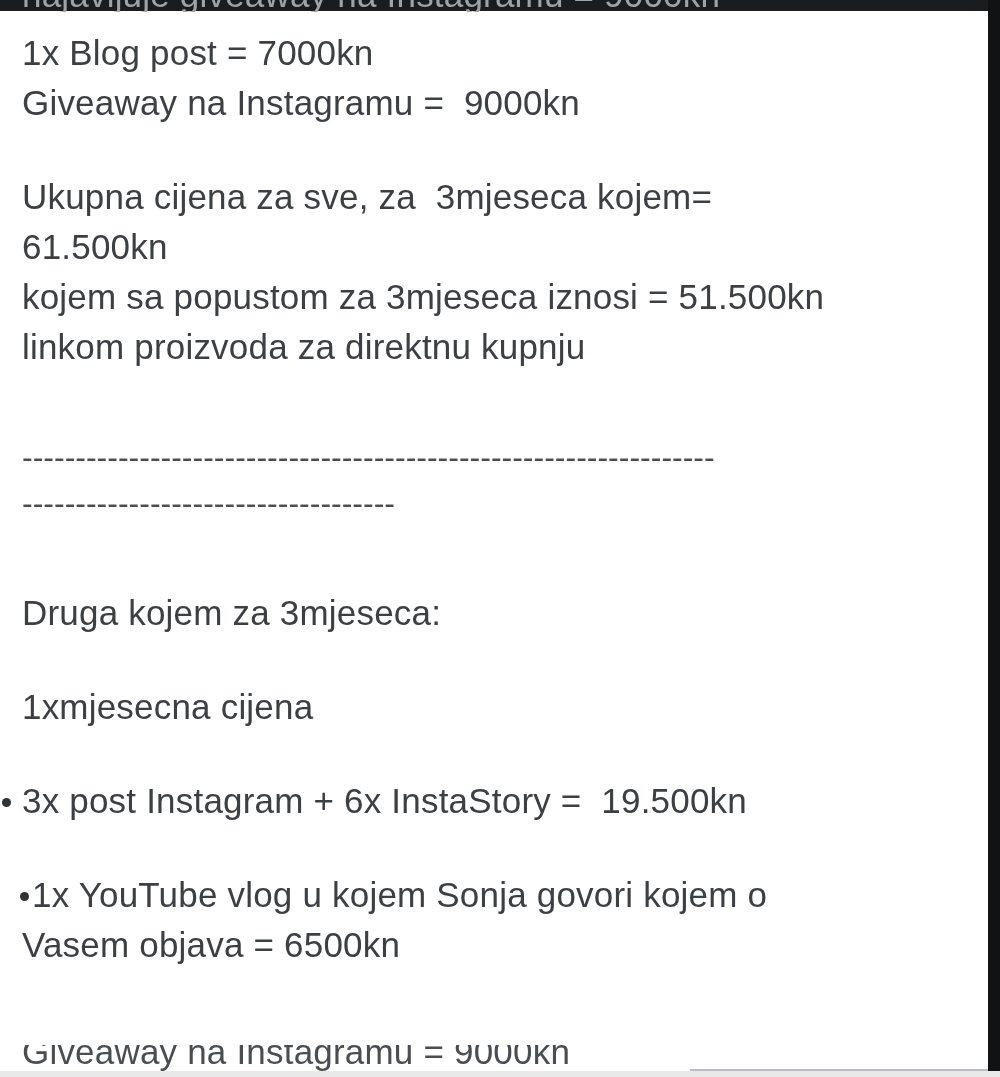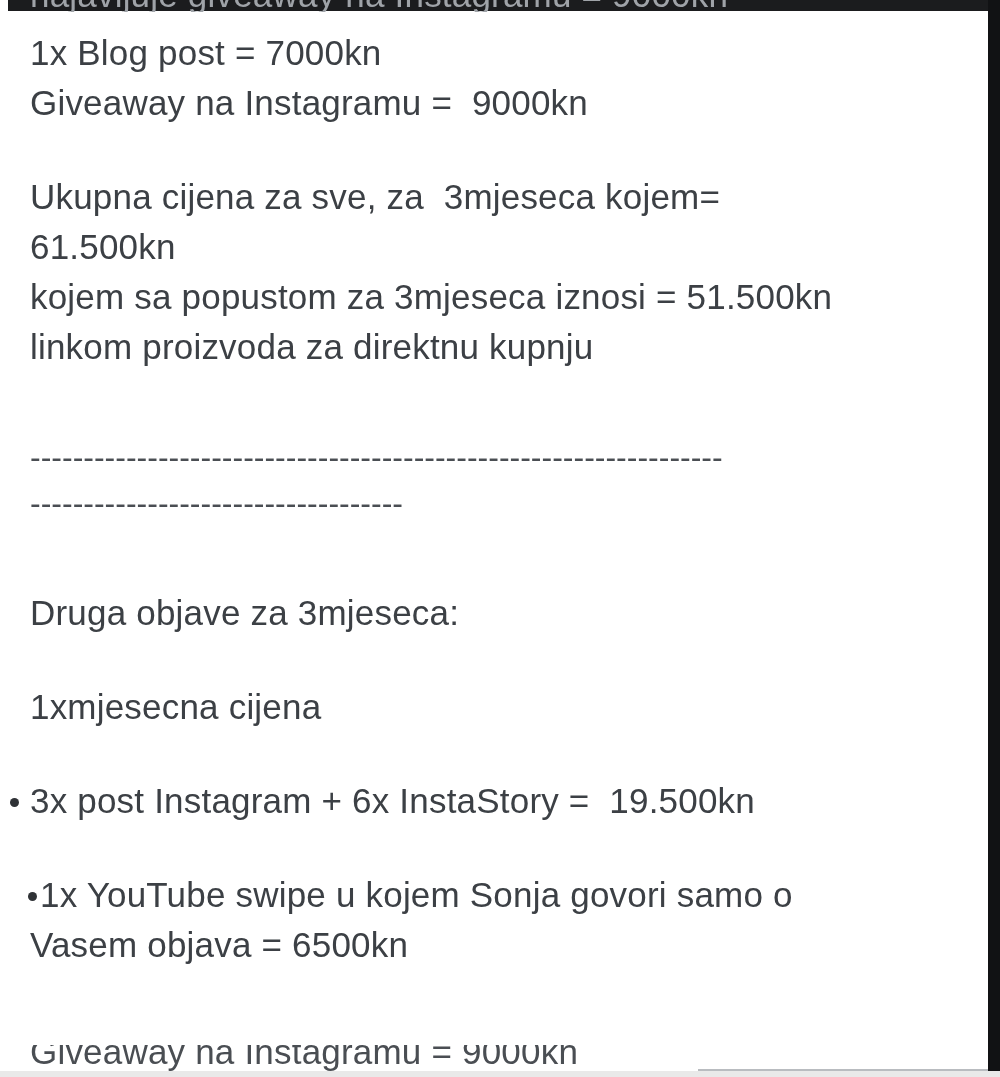--- a/index.html
+++ b/index.html
@@ -38,21 +38,21 @@
     bottom: 0;
     left: 0;
     width: 1000px;
     height: 6px;
     background: #e9e9e9;
   }
 
   .page {
     position: absolute;
     top: 0;
-    left: 8px;
+    left: 0;
     width: 988px;
     height: 1077px;
     background: #ffffff;
     overflow: hidden;
   }
 
   .doc {
     position: absolute;
     left: 22px;
     top: 0;
@@ -154,38 +154,38 @@
     <div class="line">kojem sa popustom za 3mjeseca iznosi = 51.500kn</div>
     <div class="line">linkom proizvoda za direktnu kupnju</div>
 
     <div class="spacer-lg"></div>
 
     <div class="divider">-----------------------------------------------------------------</div>
     <div class="divider">-----------------------------------</div>
 
     <div class="spacer-lg"></div>
 
-    <div class="line">Druga objave za 3mjeseca:</div>
+    <div class="line">Druga kojem za 3mjeseca:</div>
 
     <div class="spacer-md"></div>
 
     <div class="line">1xmjesecna cijena</div>
 
     <div class="spacer-md"></div>
 
     <div class="bullet-row">
       <span class="bullet-dot"></span>
       <div class="line">3x post Instagram + 6x InstaStory =  19.500kn</div>
     </div>
 
     <div class="spacer-md"></div>
 
     <div class="bullet-row">
       <span class="bullet-dot inline"></span>
-      <div class="line" style="text-indent:10px;">1x YouTube swipe u kojem Sonja govori samo o</div>
+      <div class="line" style="text-indent:10px;">1x YouTube vlog u kojem Sonja govori kojem o</div>
     </div>
     <div class="line">Vasem objava = 6500kn</div>
 
   </div>
 
   <div class="clipped-bottom">
     <div class="line">Giveaway na Instagramu = 9000kn</div>
   </div>
   <div class="hairline"></div>
 

